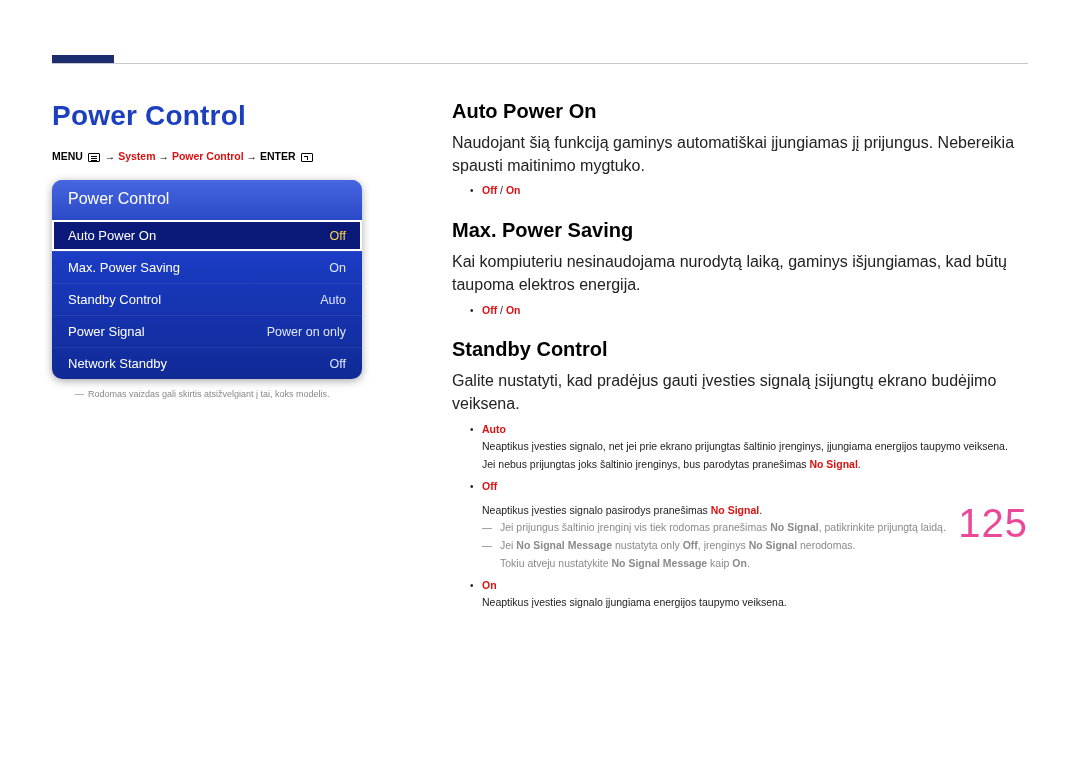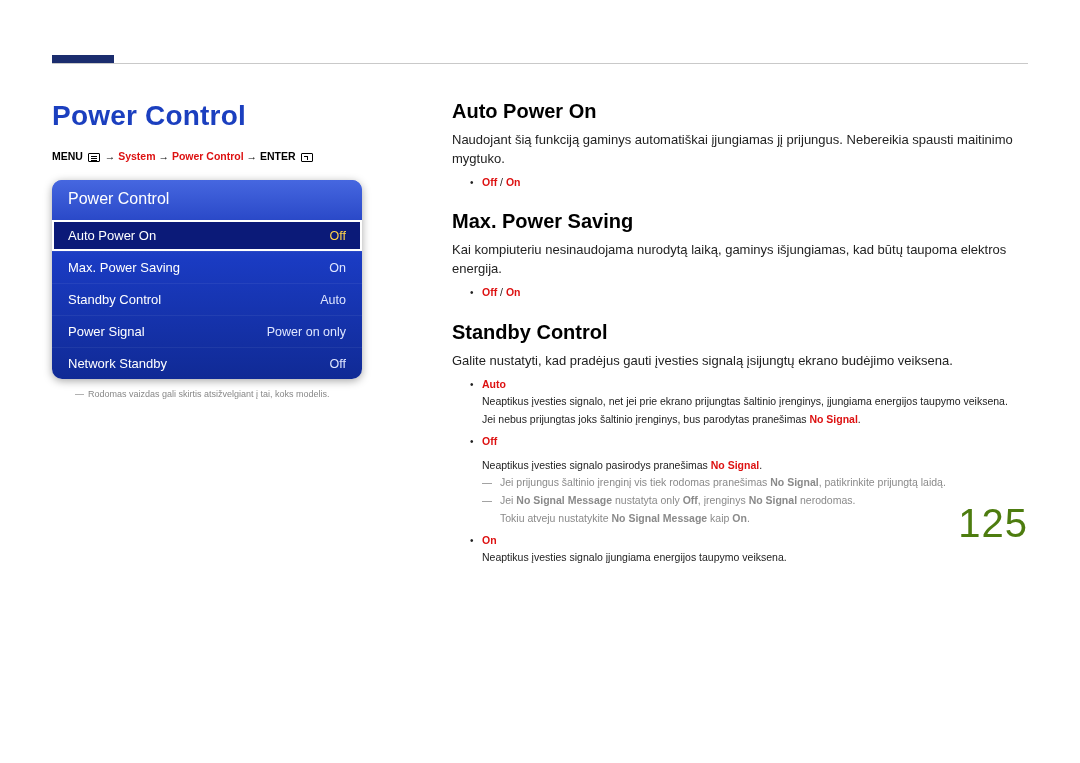--- a/index.html
+++ b/index.html
@@ -26,30 +26,30 @@
   .menu-item.selected .mi-value { color: #ffd24a; }
   .mi-label { color: #fff; }
   .mi-value { color: #dfe6ff; font-size: 12.5px; }
 
   .note { margin-top: 10px; font-size: 9px; color: #888; margin-left: 23px; }
   .note .dash { color: #888; margin-right: 4px; }
 
   .right-col { position: absolute; top: 100px; left: 452px; right: 52px; }
   .section { margin-bottom: 20px; }
   .h2 { font-size: 20px; font-weight: 700; color: #000; margin-bottom: 8px; }
-  .para { font-size: 13px; color: #222; line-height: 1.45; }
+  .para { font-size: 16px; color: #222; line-height: 1.45; }
   .bullet { font-size: 10.5px; color: #222; margin-top: 6px; padding-left: 30px; position: relative; line-height: 1.5; }
   .bullet::before { content: "•"; position: absolute; left: 18px; top: 0; color: #222; font-size: 10px; }
   .opt-red { color: #d11; font-weight: 700; }
   .bold { font-weight: 700; }
   .sub { padding-left: 48px; position: relative; font-size: 10.5px; color: #222; line-height: 1.5; margin-top: 2px; }
   .sub.dash::before { content: "―"; position: absolute; left: 30px; top: 0; color: #888; font-size: 10px; }
   .grey { color: #8a8a8a; }
 
-  .page-number { position: absolute; right: 52px; bottom: 20px; font-size: 40px; color: #4d7c0f; font-weight: 300; letter-spacing: 1px; }
+  .page-number { position: absolute; right: 52px; bottom: 20px; font-size: 40px; color: #ec4899; font-weight: 300; letter-spacing: 1px; }
 </style>
 </head>
 <body>
 
 <div class="page">
   <div class="top-marker"></div>
   <div class="top-rule"></div>
 
   <div class="left-col">
     <div class="page-title">Power Control</div>

